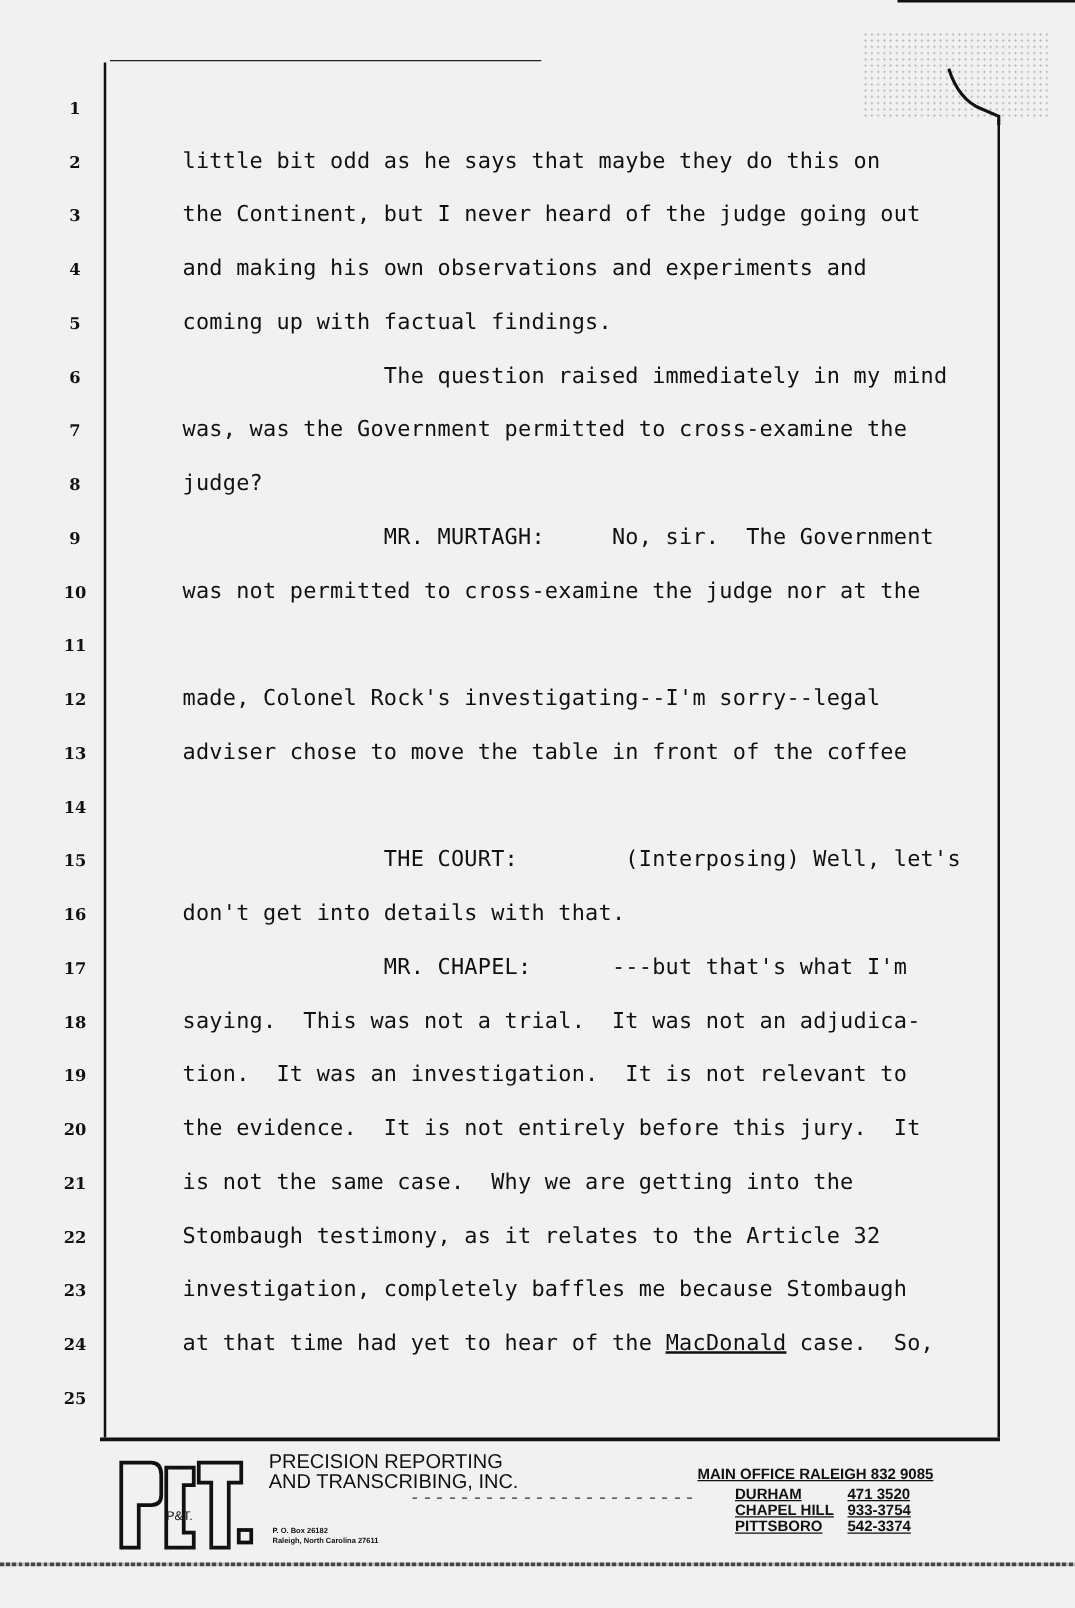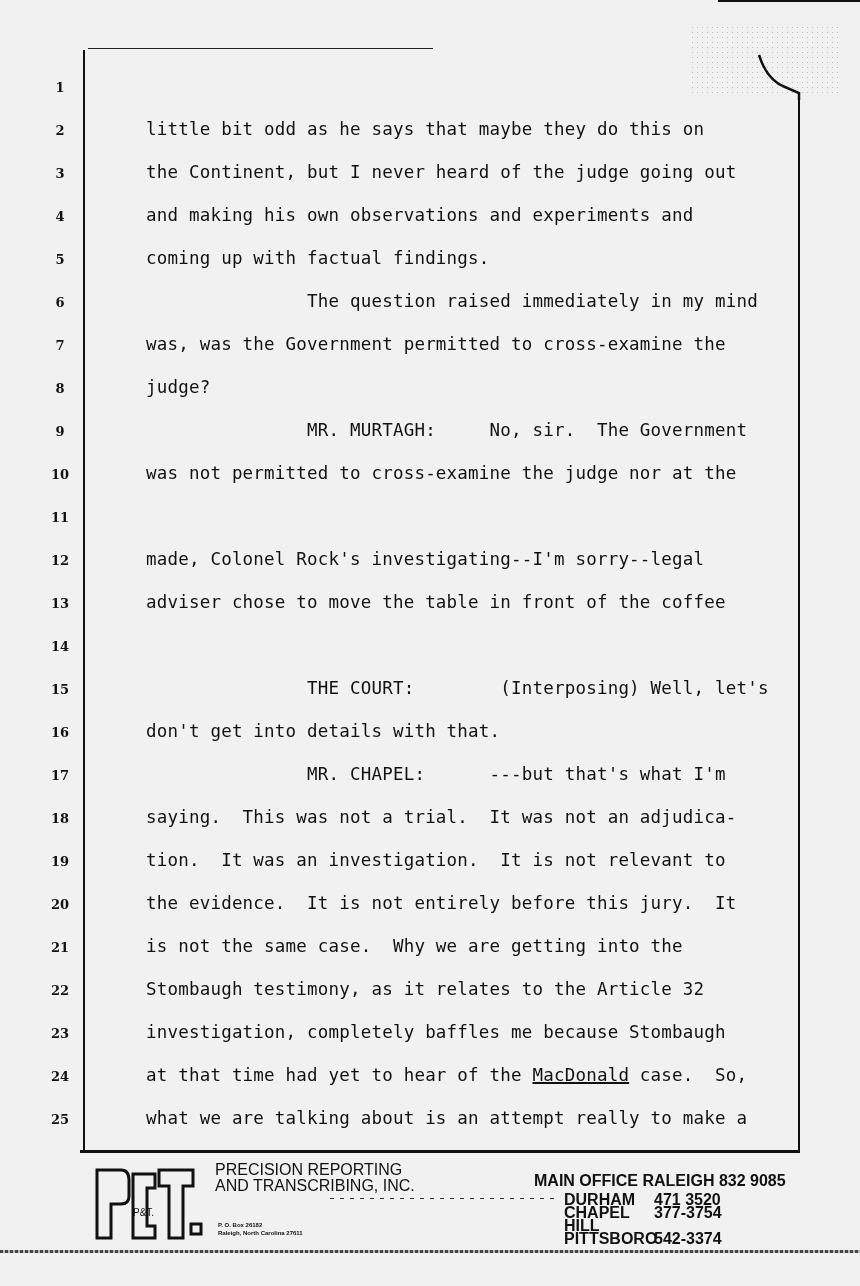--- a/index.html
+++ b/index.html
@@ -24,22 +24,22 @@
     .line-text { position: absolute; left: 146px; white-space: pre;
       font-size: 17.5px; letter-spacing: 0.2px; }
     .u { text-decoration: underline; text-decoration-thickness: 2px; }
     .footer-rule { position: absolute; left: 0; top: 1250px; width: 860px; height: 3px;
       background: repeating-linear-gradient(90deg, #444 0 3px, #bbb 3px 5px); }
     .logo { position: absolute; left: 93px; top: 1166px; width: 110px; height: 76px; }
     .company { position: absolute; left: 215px; top: 1162px;
       font-family: "Liberation Sans", sans-serif; font-size: 16px; line-height: 16px; }
     .address { position: absolute; left: 218px; top: 1221px;
       font-family: "Liberation Sans", sans-serif; font-size: 6px; font-weight: bold; line-height: 8px; }
-    .offices { position: absolute; left: 534px; top: 1172px;
-      font-family: "Liberation Sans", sans-serif; font-size: 16px; font-weight: bold; }
+    .offices { position: absolute; left: 558px; top: 1172px;
+      font-family: "Liberation Sans", sans-serif; font-size: 12px; font-weight: bold; text-decoration: underline; }
     .offices .main { margin-bottom: 3px; }
     .offices .row { display: flex; margin-left: 30px; line-height: 13px; }
     .offices .row .city { width: 90px; }
     .dash-line { position: absolute; left: 330px; top: 1198px; width: 230px; height: 1px;
       background: repeating-linear-gradient(90deg, #333 0 4px, transparent 4px 10px); }
   </style>
 </head>
 <body>
 
 <div class="page">
@@ -93,21 +93,20 @@
   <div class="line-text" style="top:678px">               THE COURT:        (Interposing) Well, let's</div>
   <div class="line-text" style="top:721px">don't get into details with that.</div>
   <div class="line-text" style="top:764px">               MR. CHAPEL:      ---but that's what I'm</div>
   <div class="line-text" style="top:807px">saying.  This was not a trial.  It was not an adjudica-</div>
   <div class="line-text" style="top:850px">tion.  It was an investigation.  It is not relevant to</div>
   <div class="line-text" style="top:893px">the evidence.  It is not entirely before this jury.  It</div>
   <div class="line-text" style="top:936px">is not the same case.  Why we are getting into the</div>
   <div class="line-text" style="top:979px">Stombaugh testimony, as it relates to the Article 32</div>
   <div class="line-text" style="top:1022px">investigation, completely baffles me because Stombaugh</div>
   <div class="line-text" style="top:1065px"><span>at that time had yet to hear of the </span><span class="u">MacDonald</span><span> case.  So,</span></div>
-  <div class="line-text" style="top:1108px">what we are talking about is an attempt really to make a</div>
 
   <svg class="logo" viewBox="0 0 110 76">
     <g fill="none" stroke="#111" stroke-width="3">
       <path d="M4 4 H28 Q36 4 36 14 V30 Q36 38 28 38 H18 V72 H4 Z"></path>
       <path d="M40 8 H62 V22 H54 V60 H62 V72 H40 Z"></path>
       <path d="M66 4 H100 V20 H90 V72 H76 V20 H66 Z"></path>
       <rect x="98" y="58" width="10" height="10"></rect>
     </g>
     <text x="40" y="50" font-size="10" fill="#111" font-family="Liberation Sans, sans-serif">P&amp;T.</text>
   </svg>
@@ -121,21 +120,21 @@
   </div>
   <div class="dash-line"></div>
   <div class="offices">
     <div class="main">MAIN OFFICE  RALEIGH  832 9085</div>
     <div class="row">
       <span class="city">DURHAM</span>
       <span>471 3520</span>
     </div>
     <div class="row">
       <span class="city">CHAPEL HILL</span>
-      <span>377-3754</span>
+      <span>933-3754</span>
     </div>
     <div class="row">
       <span class="city">PITTSBORO</span>
       <span>542-3374</span>
     </div>
   </div>
   <div class="footer-rule"></div>
 </div>
 
 </body></html>

